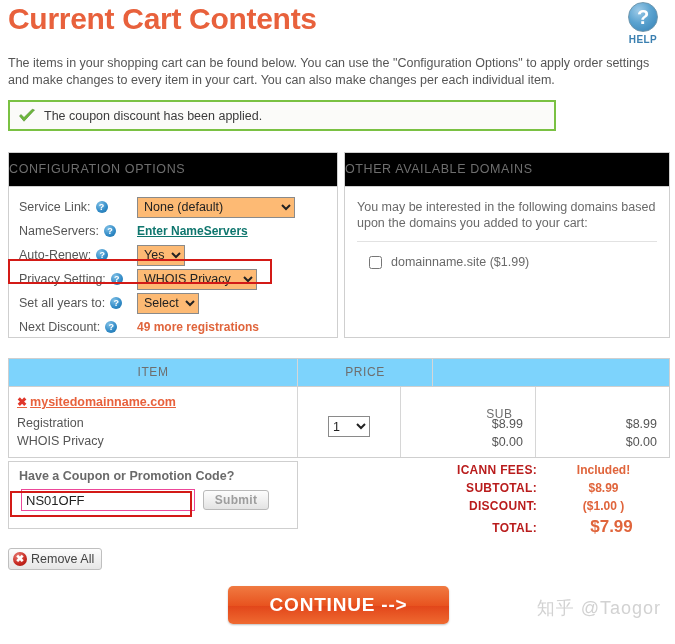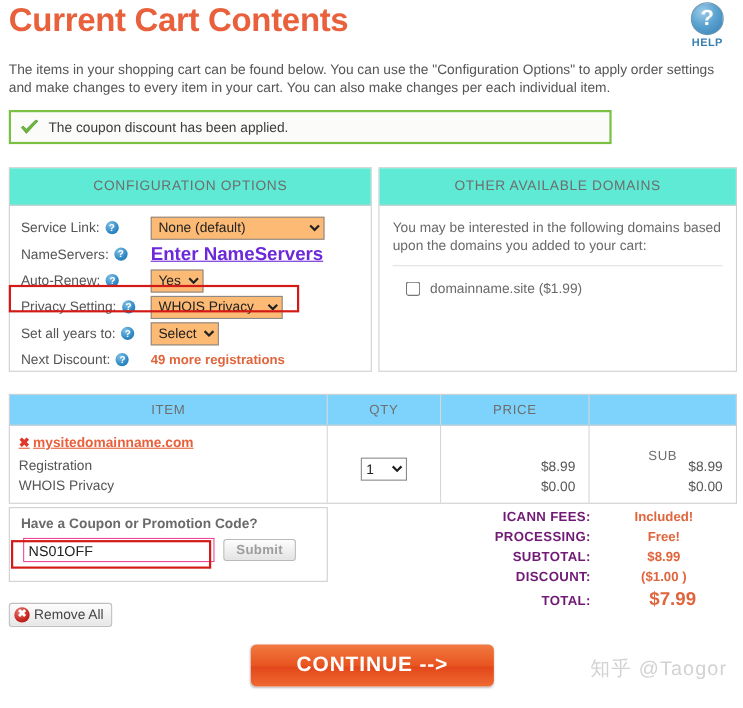--- a/index.html
+++ b/index.html
@@ -99,23 +99,22 @@
     top: 152px;
     box-sizing: border-box;
     border: 1px solid #cfcfcf;
     background: #ffffff;
   }
   #config-panel { left: 8px; width: 330px; height: 186px; }
   #domains-panel { left: 344px; width: 326px; height: 186px; }
   .panel-head {
     height: 33px;
     line-height: 33px;
-    background: #5eead4;
+    background: #000000;
     border-bottom: 1px solid #cfcfcf;
-    text-align: center;
     font-size: 12.5px;
     color: #6e6e6e;
     letter-spacing: 0.6px;
   }
   .panel-body { padding: 8px 10px 0 10px; }
 
   .cfg-row {
     display: flex;
     align-items: center;
     height: 24px;
@@ -151,22 +150,22 @@
     border-radius: 0;
     padding: 1px 2px;
     height: 21px;
     box-sizing: border-box;
   }
   #service-link-select { width: 158px; }
   #auto-renew-select { width: 48px; }
   #years-select { width: 62px; }
   #privacy-select { width: 120px; }
   #nameservers-link {
-    font-size: 17px;
-    color: #6d28d9;
+    font-size: 12px;
+    color: #0f766e;
     font-weight: bold;
     text-decoration: underline;
     cursor: pointer;
   }
   #next-discount-value {
     font-size: 12px;
     font-weight: bold;
     color: #e0653c;
   }
   #privacy-highlight {
@@ -368,21 +367,21 @@
     display: flex;
     align-items: baseline;
     height: 18px;
   }
   .total-label {
     width: 157px;
     flex: 0 0 157px;
     text-align: right;
     font-size: 12px;
     font-weight: bold;
-    color: #701a75;
+    color: #b91c1c;
     letter-spacing: 0.3px;
   }
   .total-value {
     flex: 1;
     text-align: center;
     font-size: 12px;
     font-weight: bold;
     color: #e0653c;
   }
   #total-row-final { height: 24px; gap: 16px; }
@@ -537,21 +536,20 @@
     <label class="domain-row">
       <input type="checkbox" style="">
       <span>domainname.site ($1.99)</span>
     </label>
   </div>
 </div>
 
 <div id="cart-table">
   <div id="cart-header">
     <div class="th col-item">ITEM</div>
-    <div class="th col-qty">QTY</div>
     <div class="th col-price">PRICE</div>
     <div class="th col-sub">SUB</div>
   </div>
   <div id="cart-body">
     <div id="item-cell">
       <div id="item-domain">
         <span class="x-icon">✖</span>
         <span>mysitedomainname.com</span>
       </div>
       <div class="item-sub">Registration</div>
@@ -581,24 +579,20 @@
   </div>
 </div>
 <div id="coupon-highlight"></div>
 
 <div id="totals">
   <div class="total-row">
     <span class="total-label">ICANN FEES:</span>
     <span class="total-value">Included!</span>
   </div>
   <div class="total-row">
-    <span class="total-label">PROCESSING:</span>
-    <span class="total-value">Free!</span>
-  </div>
-  <div class="total-row">
     <span class="total-label">SUBTOTAL:</span>
     <span class="total-value">$8.99</span>
   </div>
   <div class="total-row">
     <span class="total-label">DISCOUNT:</span>
     <span class="total-value">($1.00 )</span>
   </div>
   <div class="total-row" id="total-row-final">
     <span class="total-label">TOTAL:</span>
     <span class="total-value">$7.99</span>

